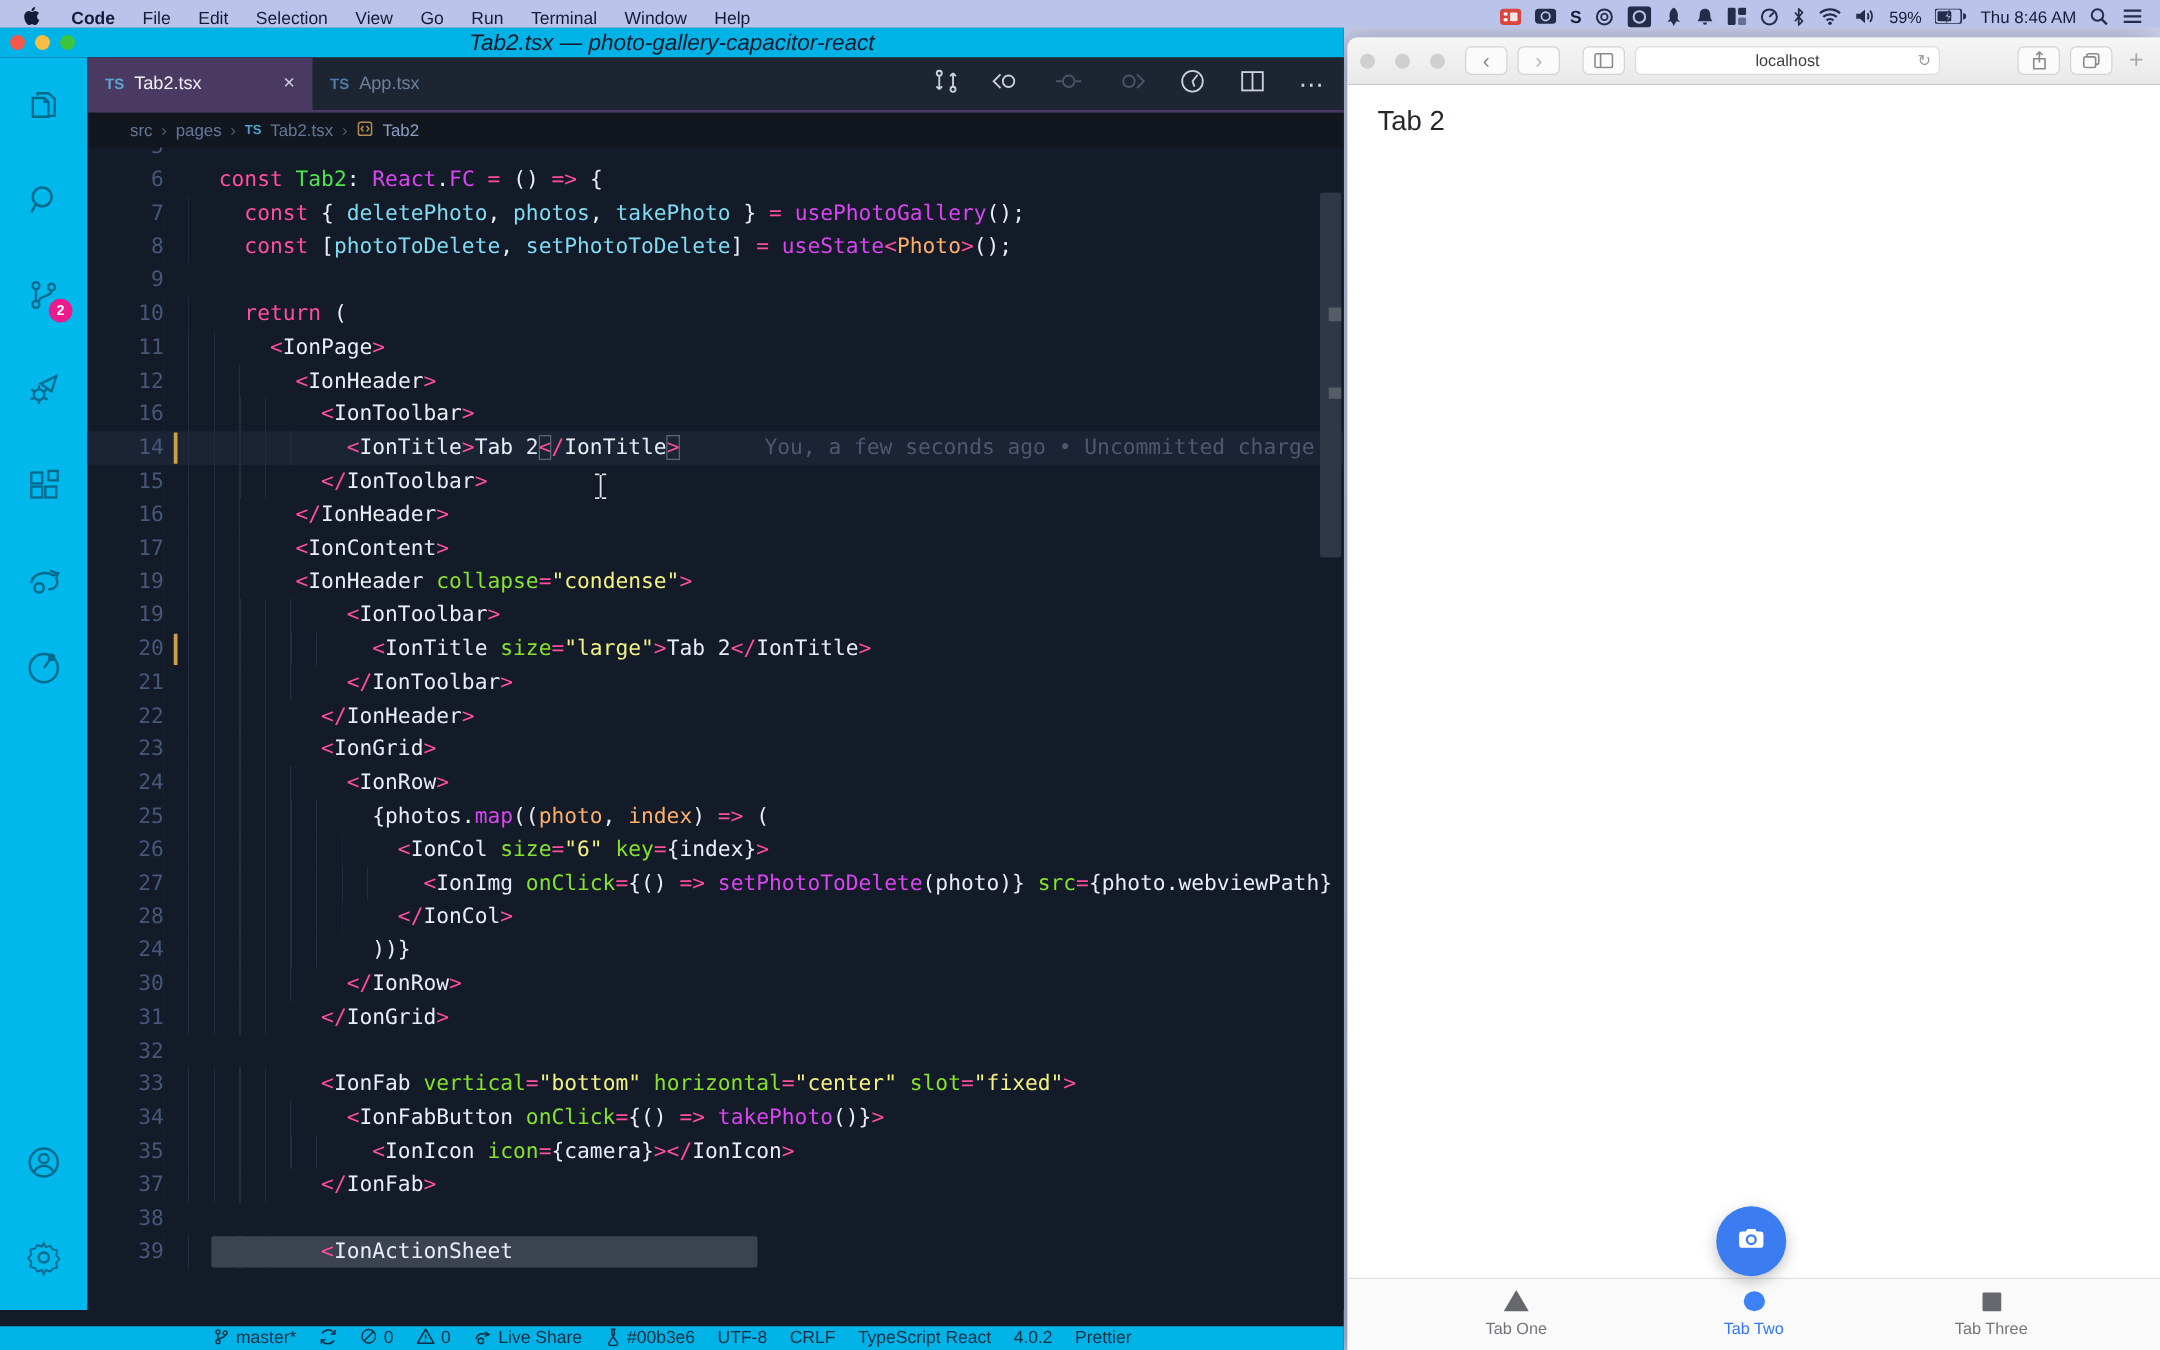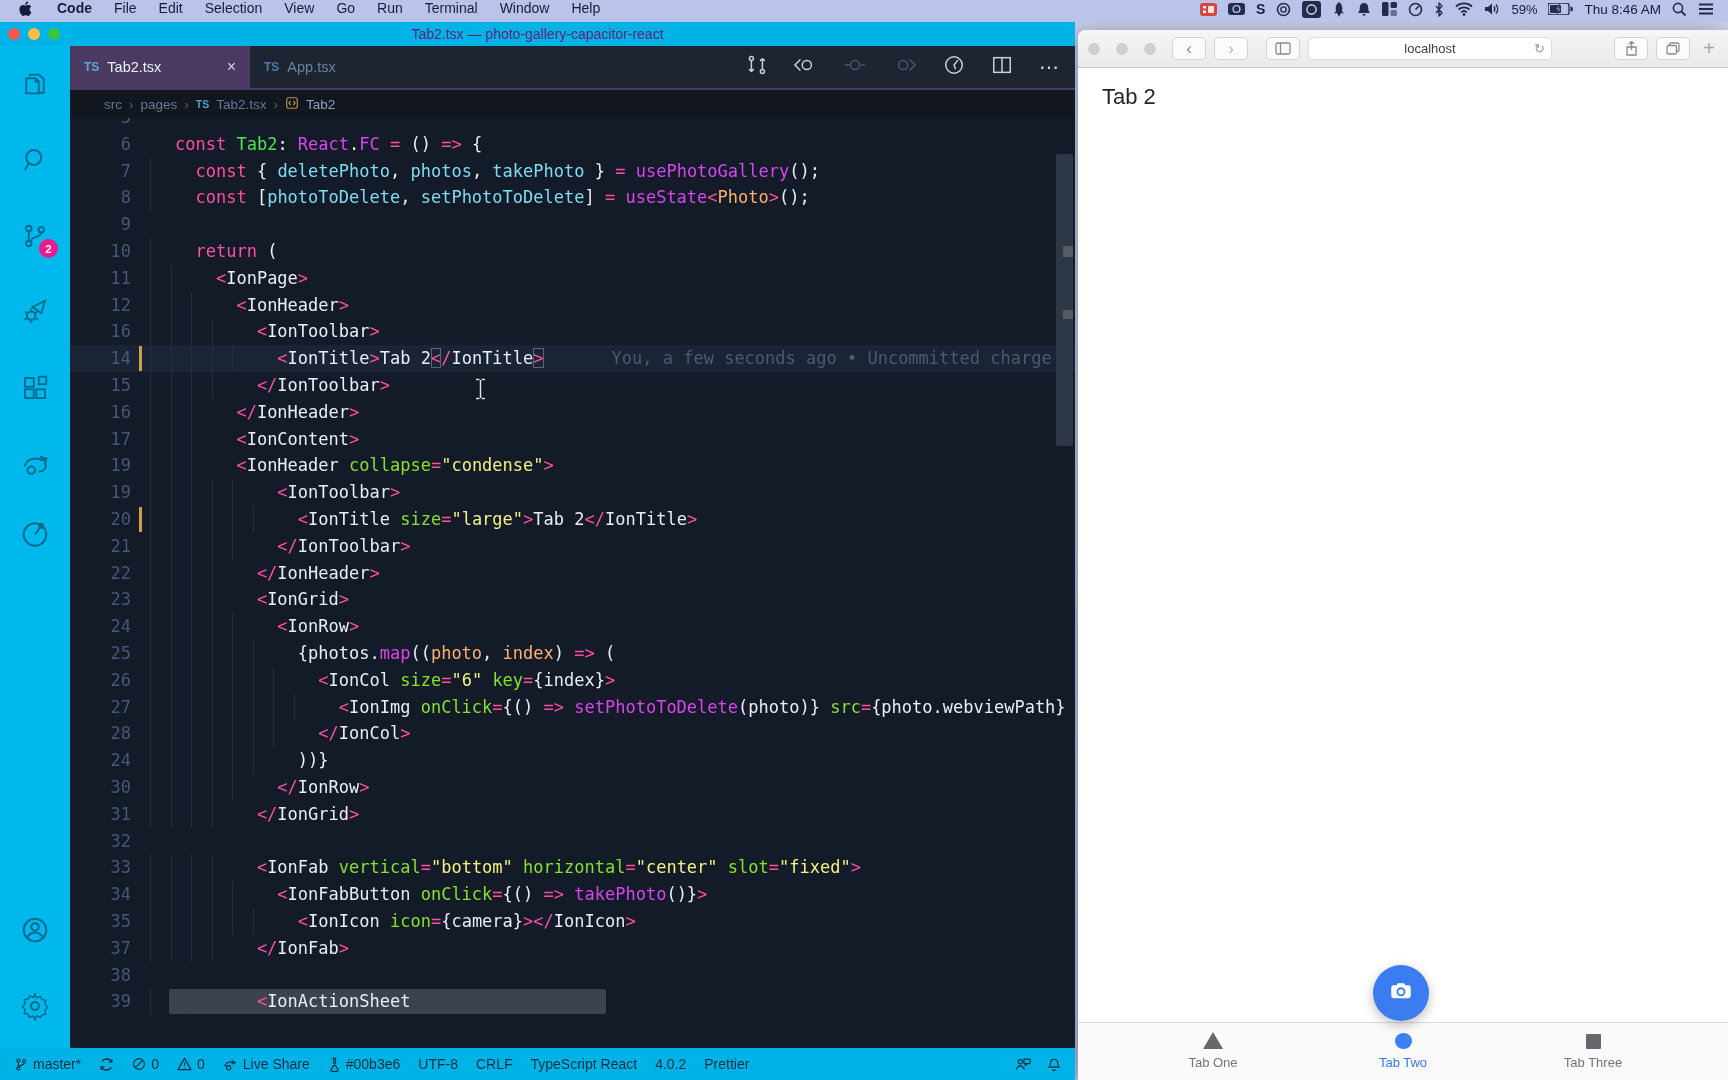--- a/index.html
+++ b/index.html
@@ -1,32 +1,32 @@
 <!DOCTYPE html>
 <html><head>
 <meta charset="utf-8">
 <style>
   * { margin:0; padding:0; box-sizing:border-box; }
   html,body { width:1728px; height:1080px; overflow:hidden; background:#c2cbe9; font-family:"Liberation Sans",sans-serif; }
   .desktop { position:absolute; inset:0; background:linear-gradient(#cdd4ec,#b9c3e2); }
 
   
-  .menubar { position:absolute; top:0; left:0; width:1728px; height:22px; background:#bac4ea; display:flex; align-items:flex-start; color:#141d38; font-size:14px; z-index:50; }
+  .menubar { position:absolute; top:0; left:0; width:1728px; height:22px; background:#bac4ea; display:flex; align-items:flex-end; color:#141d38; font-size:14px; z-index:50; }
   .menubar .apple { margin:0 14px 0 18px; }
   .menu-item { padding:0 11px; }
   .menu-item.bold { font-weight:bold; }
   .menu-right { margin-left:auto; display:flex; align-items:center; gap:11px; padding-right:14px; }
   .mi { display:inline-flex; align-items:center; justify-content:center; height:18px; }
   .menu-clock { font-size:13.5px; white-space:nowrap; }
   .batt-pct { font-size:13px; }
 
   
   .vscode { position:absolute; left:0; top:22px; width:1075px; height:1058px; background:#131a28; z-index:20; }
   .vs-titlebar { position:absolute; top:0; left:0; right:0; height:24px; background:#00b3e6; display:flex; align-items:center; }
-  .vs-title { position:absolute; left:0; right:0; text-align:center; font-size:14px; color:#701a75; }
+  .vs-title { position:absolute; left:0; right:0; text-align:center; font-size:18px; color:#0f172a;font-style:italic; }
   .tl { width:12px; height:12px; border-radius:50%; margin-left:8px; }
   .tl:first-child { margin-left:13px; }
   .tl.r { background:#f5574d; } .tl.y { background:#f7bd45; } .tl.g { background:#3ec53f; }
 
   .vs-body { position:absolute; top:24px; bottom:32px; left:0; right:0; display:flex; }
   .activitybar { width:70px; background:#00b8ec; position:relative; flex:none; }
   .ab-item { height:76px; display:flex; align-items:center; justify-content:center; color:#006b8e; position:relative; }
   .ab-bottom { position:absolute; bottom:4px; left:0; width:70px; }
   .ab-badge { position:absolute; right:12px; bottom:16px; background:#ec1a8d; color:#fff; font-size:11.5px; font-weight:bold; width:19px; height:19px; border-radius:50%; display:flex; align-items:center; justify-content:center; }
 
@@ -59,21 +59,21 @@
   .selband { position:absolute; left:99px; width:437px; top:1px; height:25px; background:#3b4250; border-radius:2px; }
   .sk{color:#ff4f9e} .sg{color:#4fe34f} .sa{color:#86e22b} .sc{color:#7fdcf2}
   .sf{color:#d946ef} .so{color:#ffb06b} .ss{color:#f3f283} .sw{color:#e9edf5} .st{color:#e9edf5}
   .sb{color:#ff4f9e; outline:1px solid #5c6575; outline-offset:-1px;}
   .blame { color:#4d5970; margin-left:68px; }
   .vscroll { position:absolute; right:2px; top:36px; width:17px; height:292px; background:#2e3745; border-radius:2px; }
   .ovr1 { position:absolute; right:2px; top:128px; width:10px; height:11px; background:#555c66; }
   .ovr2 { position:absolute; right:2px; top:192px; width:10px; height:9px; background:#555c66; }
   .ibeam { position:absolute; left:404px; top:260px; color:#dfe3ea; }
 
-  .statusbar { position:absolute; bottom:0; left:0; right:0; height:32px; background:#00b3e6; color:#0a2f45; display:flex; align-items:center; font-size:14px; padding:0 14px; gap:18px; }
+  .statusbar { position:absolute; bottom:0; left:0; right:0; height:19px; background:#00b3e6; color:#0a2f45; display:flex; align-items:center; font-size:14px; padding:0 14px; gap:18px;flex-direction:column; }
   .sb-item { display:flex; align-items:center; gap:5px; white-space:nowrap; }
   .sb-item svg { flex:none; }
   .sb-right { margin-left:auto; display:flex; gap:16px; }
 
   
   .safari { position:absolute; left:1078px; top:30px; width:650px; height:1050px; background:#fff; border-radius:8px 0 0 0; box-shadow:-6px 2px 28px rgba(20,25,60,.38); z-index:10; display:flex; flex-direction:column; overflow:hidden; }
   .sf-toolbar { height:38px; background:linear-gradient(#f6f6f6,#e9e9e9); border-bottom:1px solid #c9c9c9; display:flex; align-items:center; padding:0 10px; gap:8px; flex:none; }
   .sf-tl { width:12px; height:12px; border-radius:50%; background:#cfcfcf; margin-right:8px; flex:none; }
   .sf-btn { width:34px; height:23px; border:1px solid #d4d4d4; background:#fbfbfb; border-radius:5px; display:flex; align-items:center; justify-content:center; color:#8a8a8a; flex:none; }
   .sf-address { flex:1; max-width:280px; margin:0 auto; height:23px; background:#fff; border:1px solid #ddd; border-radius:5px; display:flex; align-items:center; justify-content:center; position:relative; font-size:13px; color:#3e3e3e; }

